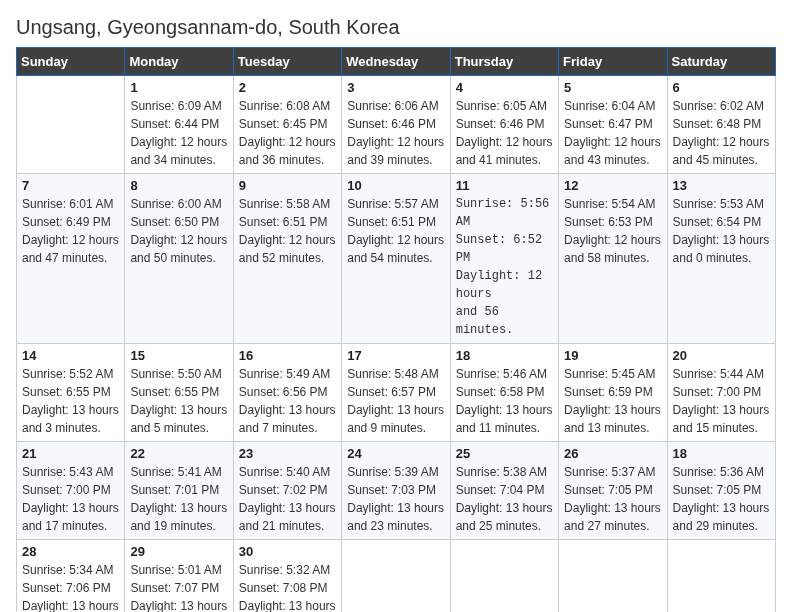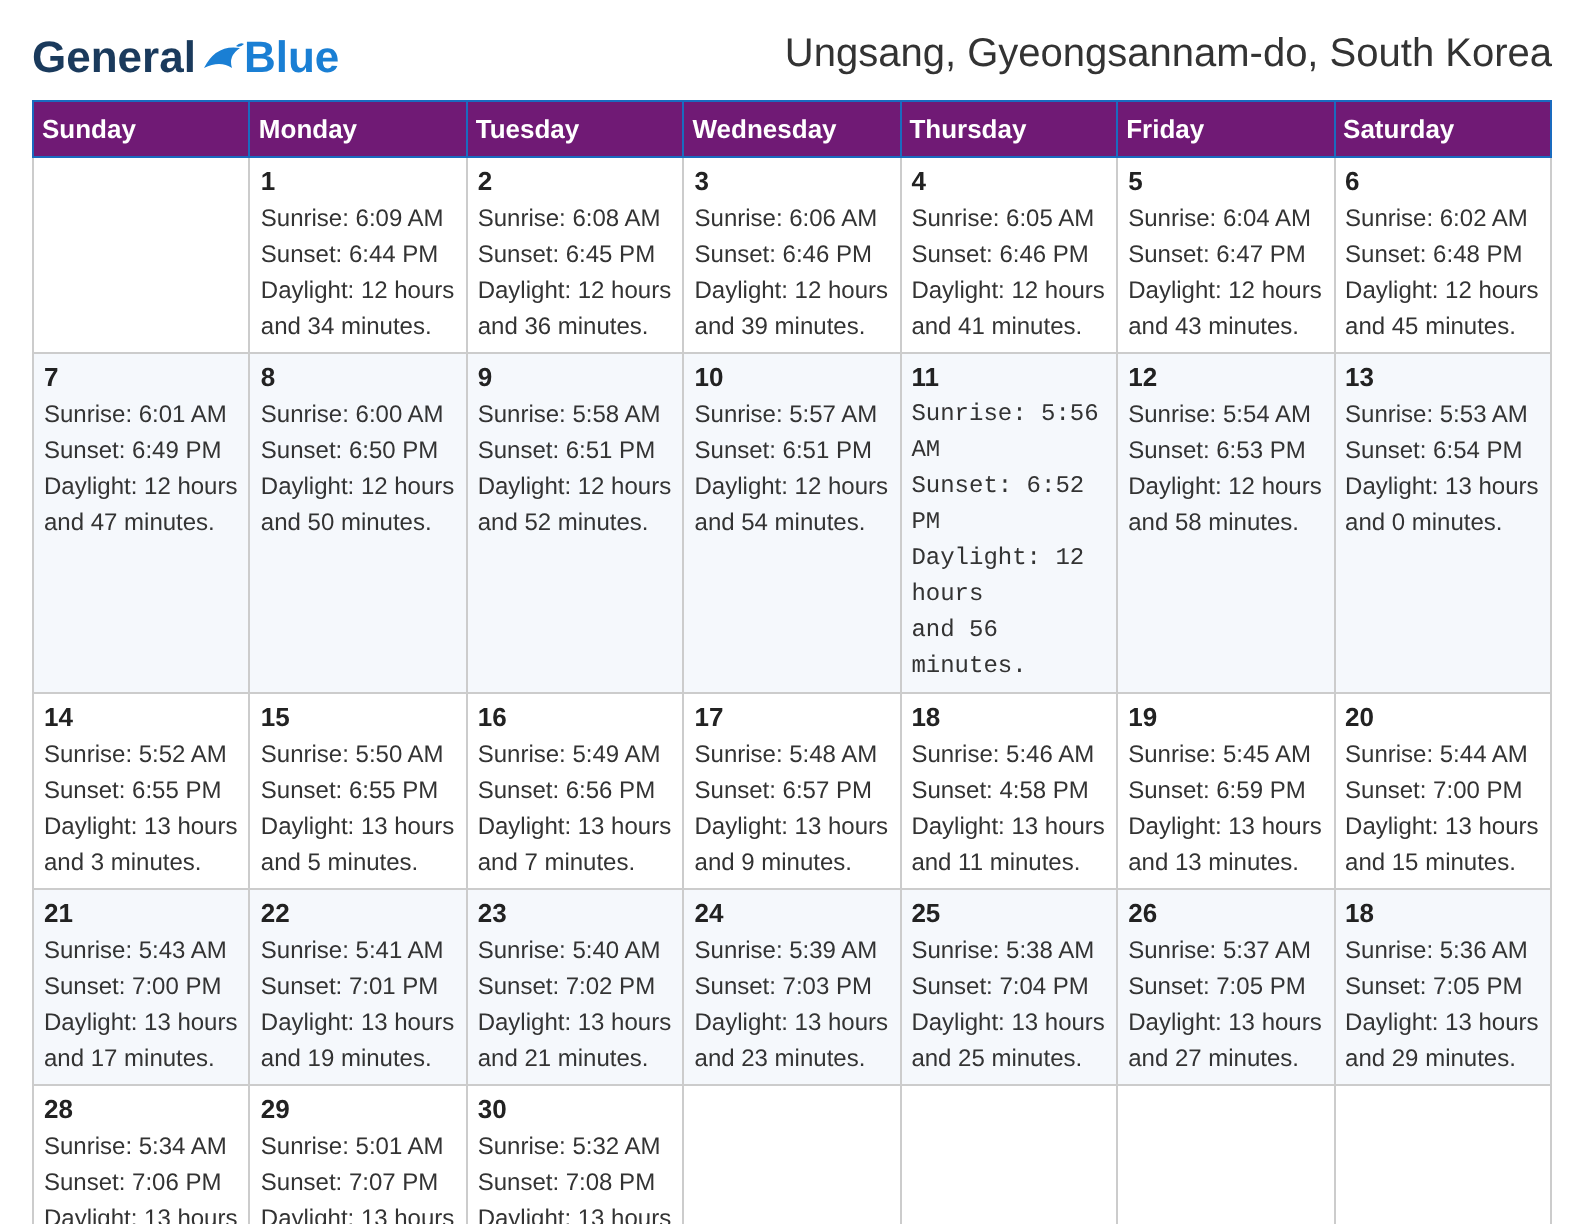--- a/index.html
+++ b/index.html
@@ -46,21 +46,21 @@
     .title-location {
       font-size: 20px;
       color: #333;
     }
     table {
       width: 100%;
       border-collapse: collapse;
       margin-top: 8px;
     }
     thead tr th {
-      background-color: #701a75;
+      background-color: #404040;
       color: #fff;
       font-size: 13px;
       font-weight: bold;
       padding: 6px 4px;
       text-align: left;
       border: 1px solid #1a6bbf;
     }
     tbody tr td {
       border: 1px solid #ccc;
       vertical-align: top;
@@ -90,30 +90,20 @@
       line-height: 1.5;
     }
     .empty-cell {
       background: #fff !important;
     }
   </style>
 </head>
 <body>
 
 <div class="header">
-  <div class="logo">
-    <div class="logo-text">
-      <span class="logo-general">General</span>
-      <svg class="logo-bird" viewBox="0 0 22 18" fill="none">
-        <path d="M2 14 Q8 2 20 4 Q14 8 16 14 Q10 10 2 14Z" fill="#1a7fd4"></path>
-        <path d="M18 3 Q20 1 22 2 Q20 4 18 3Z" fill="#1a7fd4"></path>
-      </svg>
-      <span class="logo-blue">Blue</span>
-    </div>
-  </div>
   <div class="title-block">
     <div class="title-location">Ungsang, Gyeongsannam-do, South Korea</div>
   </div>
 </div>
 
 <table>
   <thead>
     <tr>
     <th>Sunday</th>
         <th>Monday</th>
@@ -246,21 +236,21 @@
         <td>
           <span class="day-number">17</span>
           <div class="day-info" style="white-space: pre-line;">Sunrise: 5:48 AM
 Sunset: 6:57 PM
 Daylight: 13 hours
 and 9 minutes.</div>
         </td>
         <td>
           <span class="day-number">18</span>
           <div class="day-info" style="white-space: pre-line;">Sunrise: 5:46 AM
-Sunset: 4:58 PM
+Sunset: 6:58 PM
 Daylight: 13 hours
 and 11 minutes.</div>
         </td>
         <td>
           <span class="day-number">19</span>
           <div class="day-info" style="white-space: pre-line;">Sunrise: 5:45 AM
 Sunset: 6:59 PM
 Daylight: 13 hours
 and 13 minutes.</div>
         </td>

